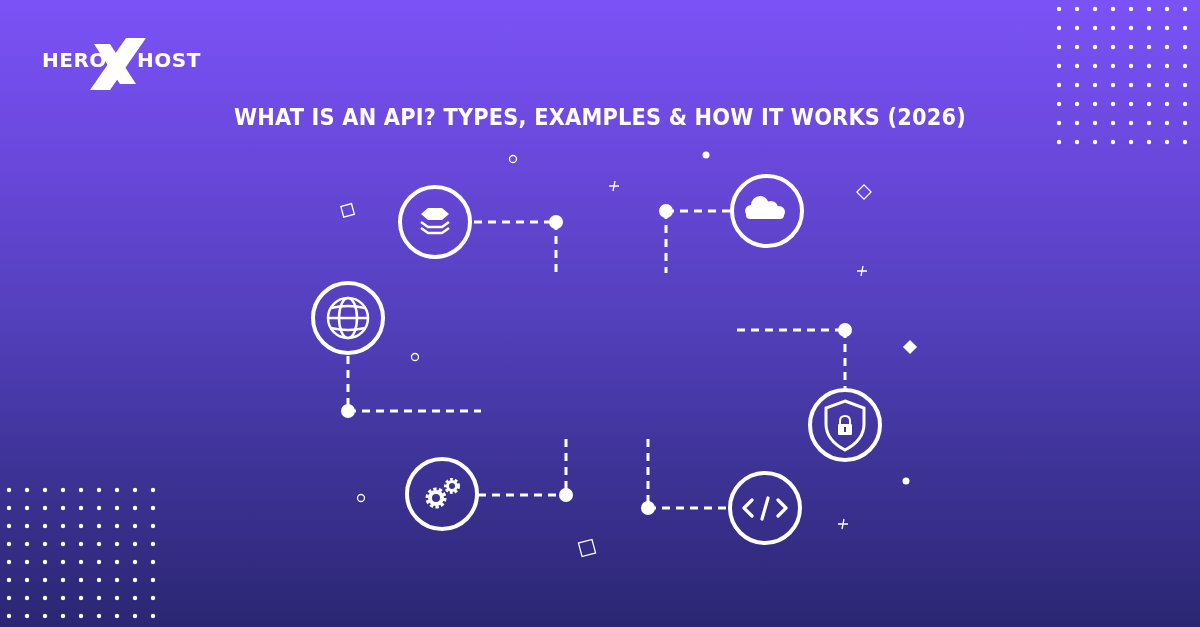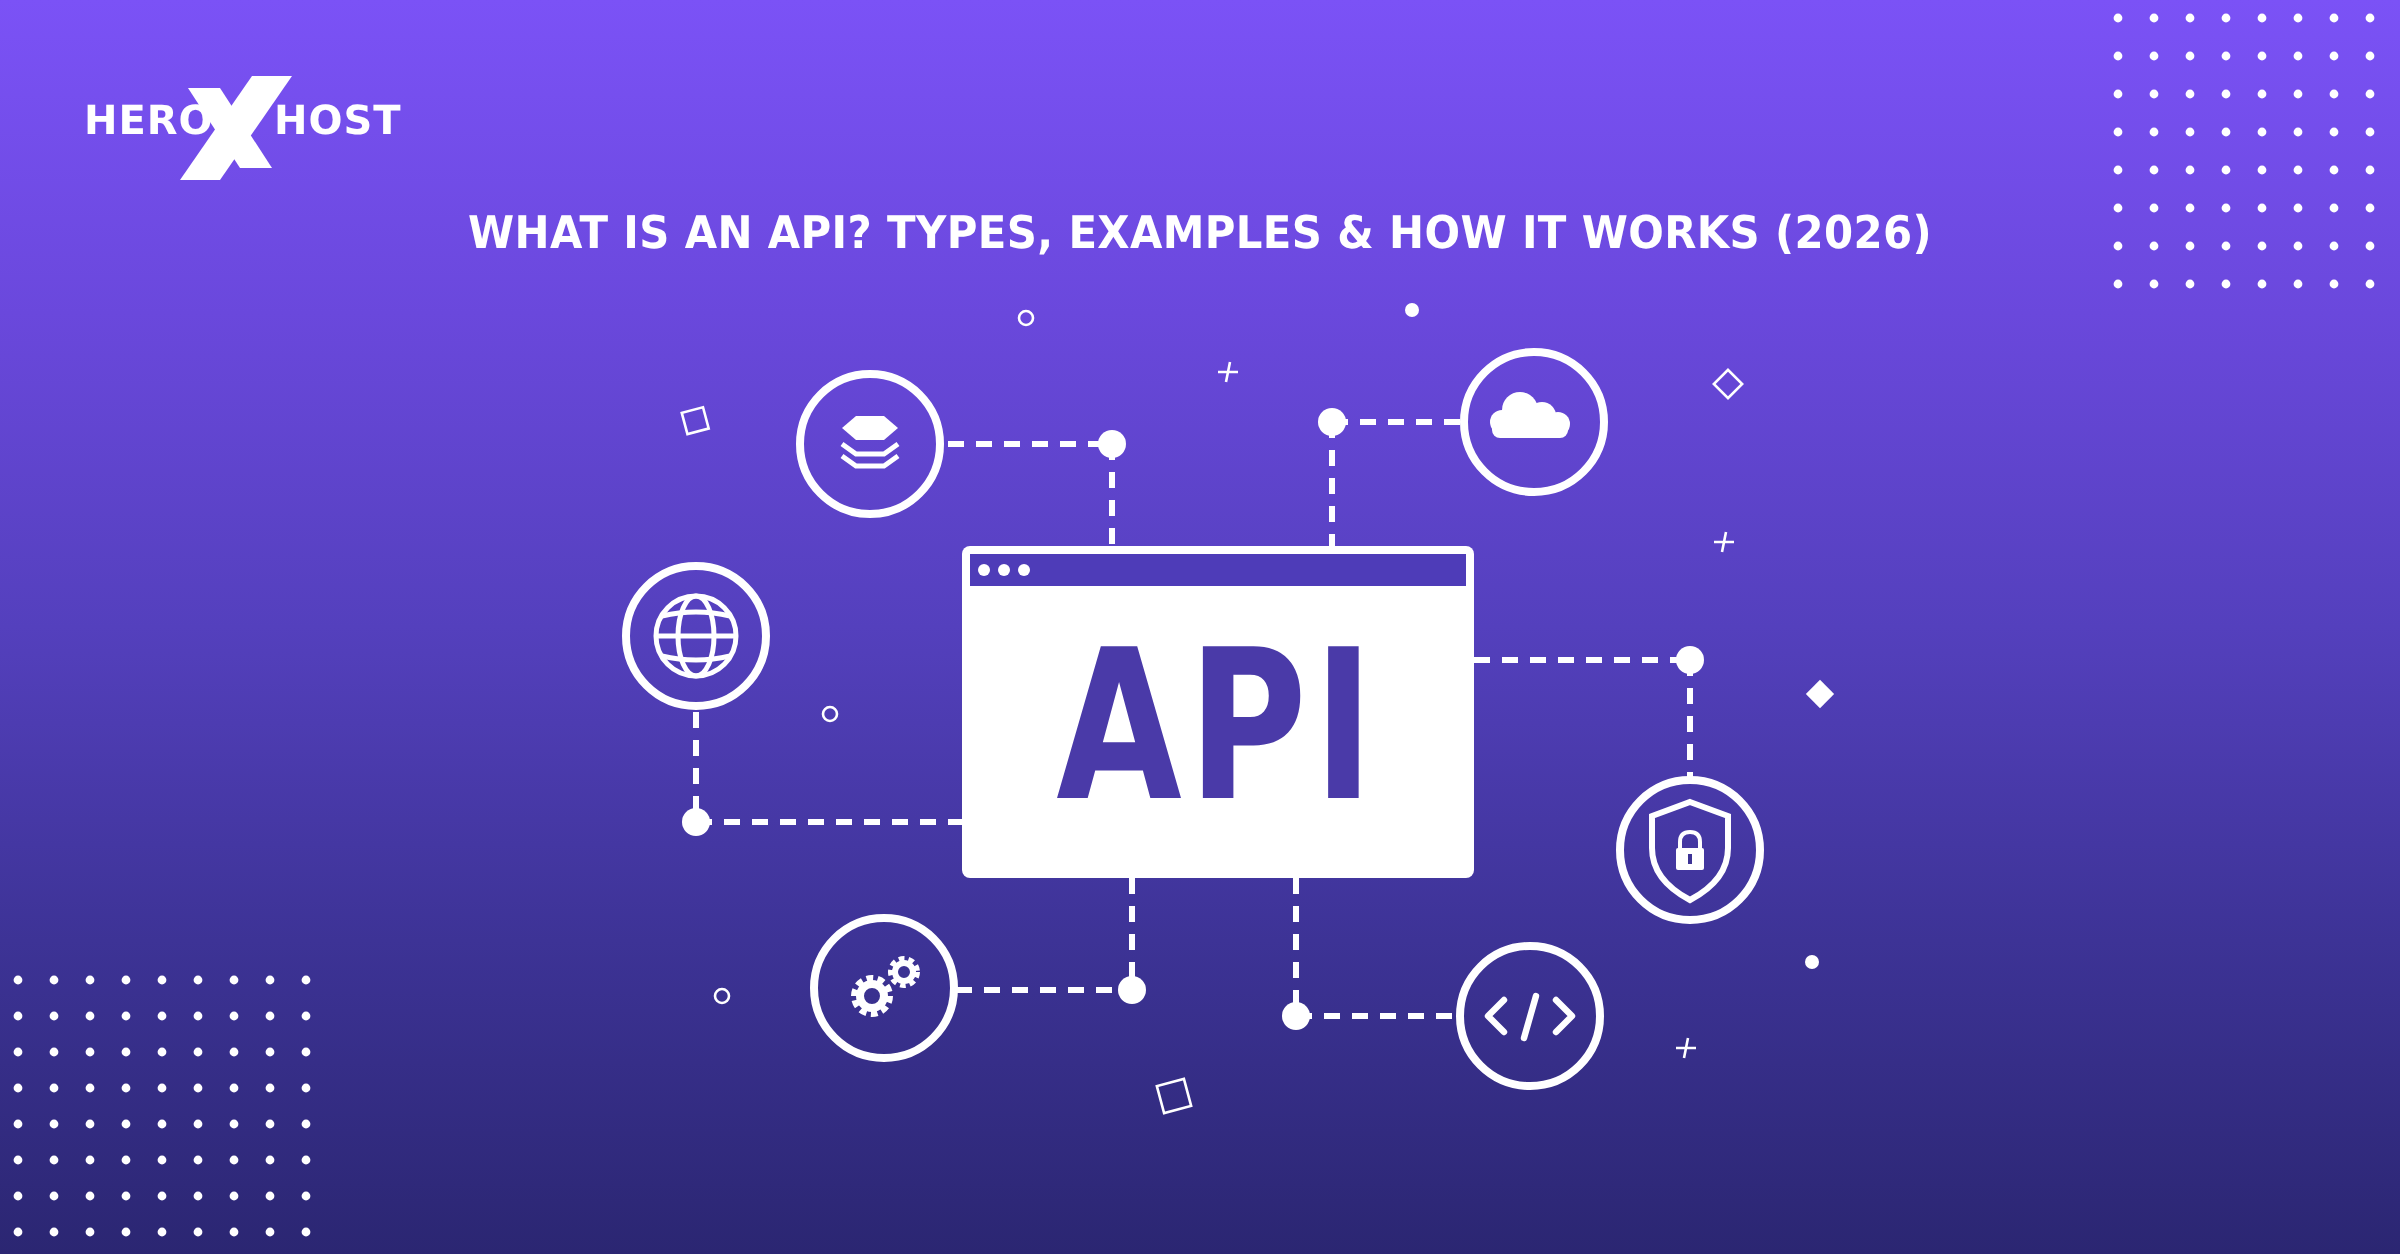--- a/index.html
+++ b/index.html
@@ -167,22 +167,14 @@
       <path d="M857,271 L867,271 M863,266 L861,276"></path>
       <path d="M838,524 L848,524 M844,519 L842,529"></path>
     </g>
     <g fill="#ffffff">
       <circle cx="706" cy="155" r="3.5"></circle>
       <circle cx="906" cy="481" r="3.5"></circle>
       <rect x="905" y="342" width="10" height="10" transform="rotate(45 910 347)"></rect>
     </g>
   </svg>
 
-  <div class="api-window">
-    <div class="bar">
-      <span class="dot" style="left:4px;"></span>
-      <span class="dot" style="left:14px;"></span>
-      <span class="dot" style="left:24px;"></span>
-    </div>
-    <div class="label">API</div>
-  </div>
 
 </div>
 
 </body></html>

